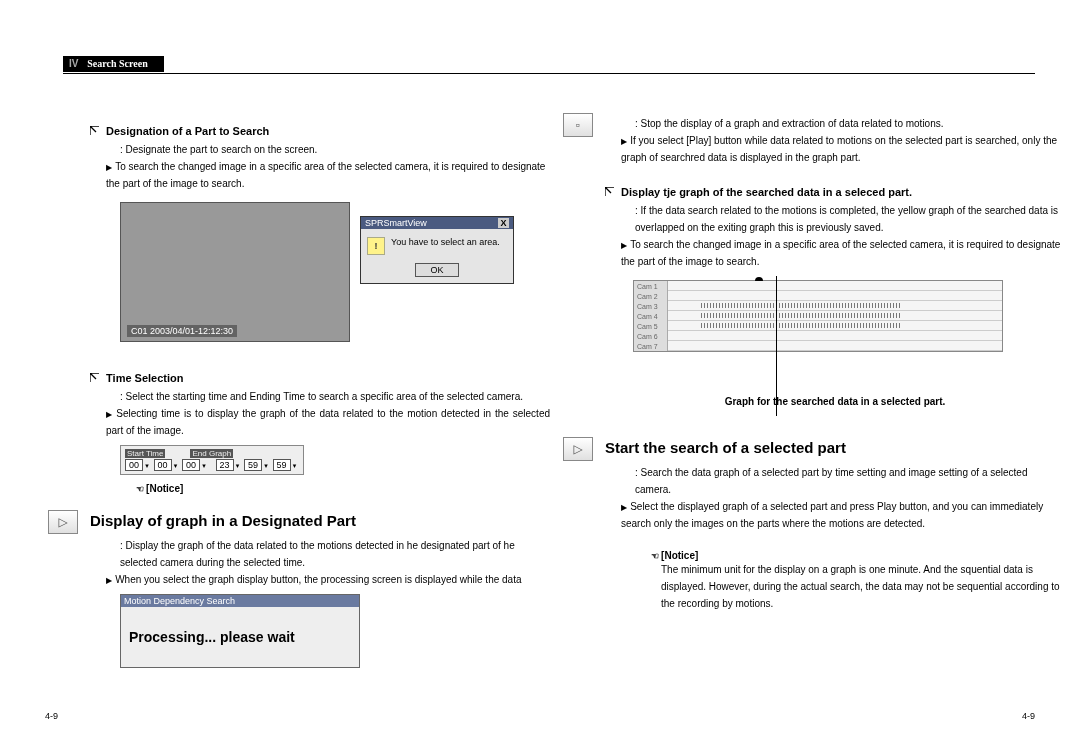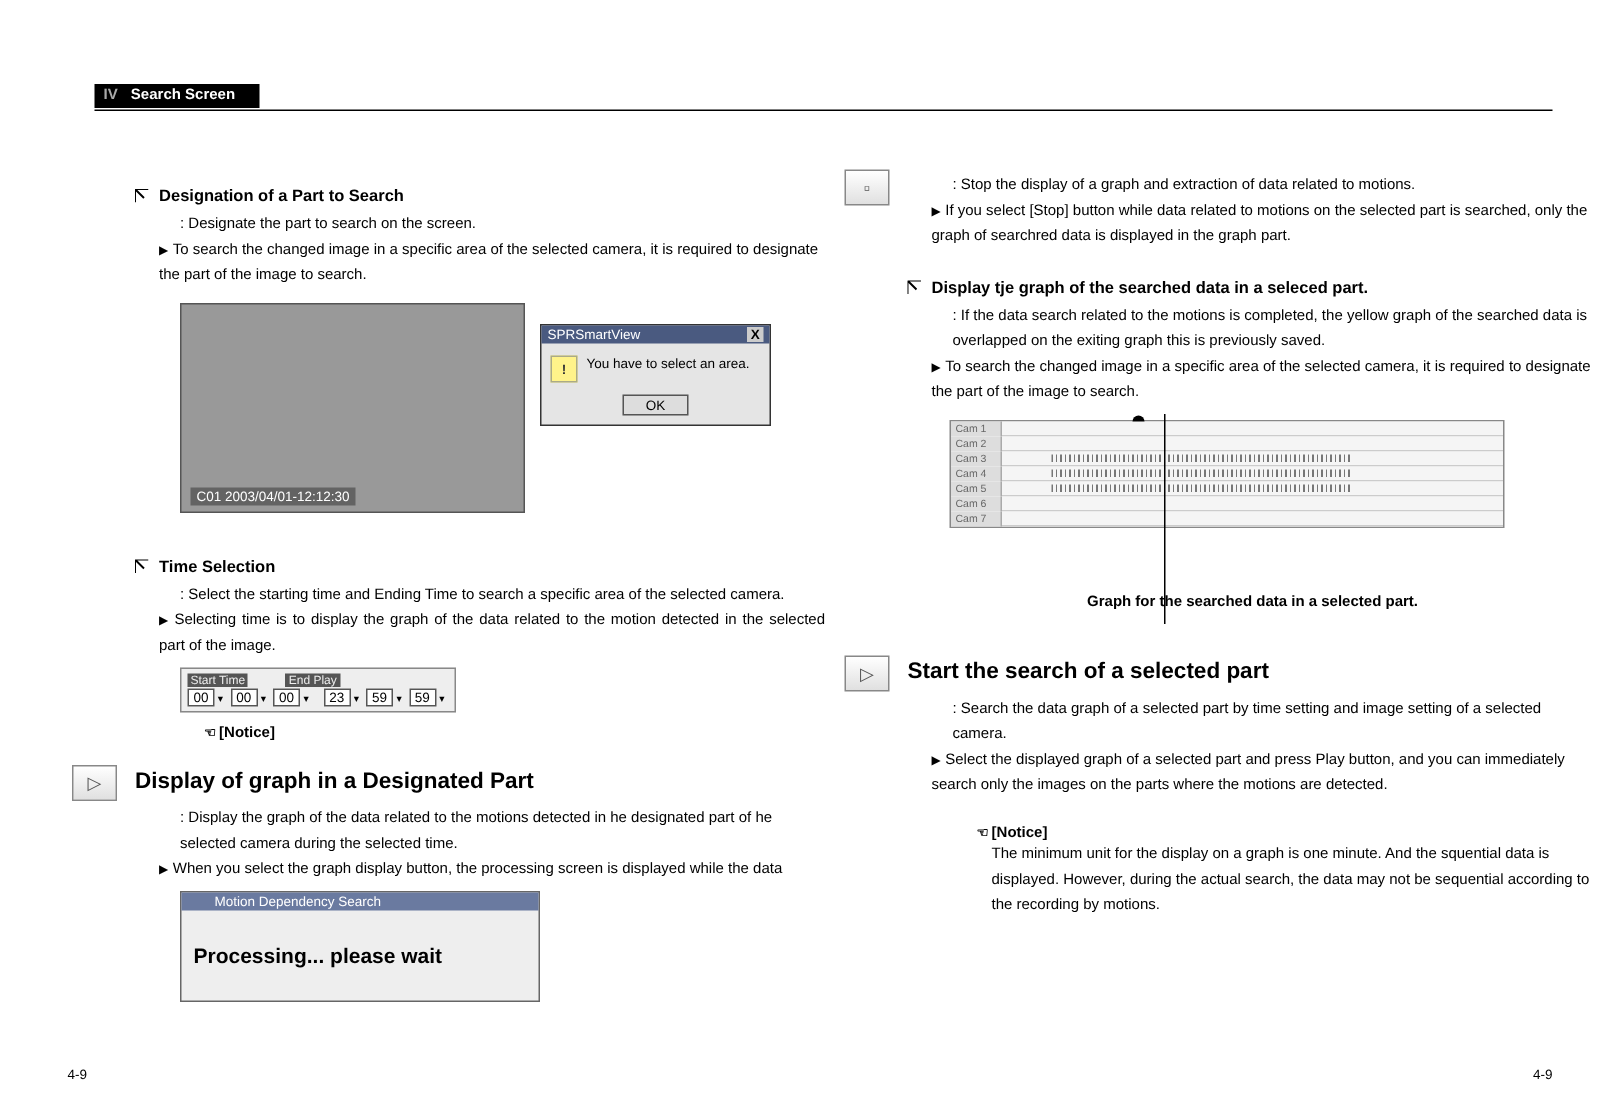--- a/index.html
+++ b/index.html
@@ -4,21 +4,21 @@
 <style>
   * { box-sizing: border-box; }
   html, body { margin: 0; padding: 0; }
   body { width: 1080px; height: 739px; background: #fff; font-family: Arial, Helvetica, sans-serif; color: #000; font-size: 10px; }
 
   .page { position: relative; width: 1080px; height: 739px; padding: 0 35px; }
 
   .top-bar { position: absolute; top: 56px; left: 63px; right: 45px; height: 18px; }
   .black-tab { background: #000; color: #fff; display: inline-block; height: 16px; padding: 2px 16px 0 6px; font-size: 10px; }
   .black-tab .num { color: #aaa; margin-right: 6px; font-weight: bold; }
-  .black-tab .lbl { font-weight: bold; }
+  .black-tab .lbl { font-weight: bold; font-family: Liberation Serif, serif; }
   .divider { position: absolute; top: 73px; left: 63px; right: 45px; height: 1px; background: #000; }
 
   .col { position: absolute; top: 115px; width: 460px; }
   .col-left  { left: 90px; }
   .col-right { left: 605px; }
 
   .corner { display: inline-block; vertical-align: top; margin-right: 4px; margin-top: 1px; }
   .corner svg { display: block; }
 
   .h-sub { font-weight: bold; font-size: 11px; margin: 10px 0 4px; }
@@ -42,21 +42,21 @@
   .dialog .warn { width: 18px; height: 18px; background: #fff38a; border: 1px solid #aa8; display: flex; align-items: center; justify-content: center; font-weight: bold; color: #333; }
   .dialog .ok-wrap { text-align: center; padding-bottom: 6px; }
   .dialog .ok { display: inline-block; border: 1px solid #555; background: #ddd; padding: 1px 14px; font-size: 9px; }
 
   .time-sel { margin: 6px 0 0 30px; border: 1px solid #888; display: inline-block; background: #eee; padding: 2px 4px; font-size: 9px; }
   .time-sel .hdr { background: #555; color: #eee; font-size: 8px; padding: 0 2px; display: inline-block; }
   .time-sel .cell { display: inline-block; border: 1px solid #555; background: #fff; width: 18px; text-align: center; margin: 1px 0; }
   .time-sel .dn { display: inline-block; width: 8px; text-align: center; font-size: 7px; }
 
   .progress-bar { margin: 6px 0 0 30px; border: 1px solid #666; width: 240px; background: #eee; }
-  .progress-bar .title { background: #6a7aa0; color: #fff; font-size: 9px; padding: 1px 22px; }
+  .progress-bar .title { background: #6a7aa0; color: #fff; font-size: 9px; padding: 1px 3px; }
   .progress-bar .body { padding: 22px 8px; font-size: 14px; font-weight: bold; }
 
   .notice-label { font-weight: bold; font-size: 10px; margin-left: 46px; }
   .notice-hand { font-size: 9px; margin-right: 2px; }
   .notice-body { font-size: 10px; line-height: 1.7; margin-left: 56px; }
 
   .graph-box { margin: 10px 0 6px 0px; width: 370px; border: 1px solid #888; }
   .graph-row { display: flex; height: 10px; font-size: 7px; align-items: stretch; }
   .graph-row .lbl { width: 34px; background: #ddd; border-right: 1px solid #aaa; display: flex; align-items: center; padding-left: 3px; color: #666; }
   .graph-row .bar { flex: 1; background: #f5f5f5; border-bottom: 1px solid #ccc; position: relative; }
@@ -128,21 +128,21 @@
     </div>
     <div class="body-text">
       <div class="indent1">: Select the starting time and Ending Time to search a specific area of the selected camera.</div>
       <div class="indent2 justify"><span class="tri">▶</span><span>Selecting time is to display the graph of the data related to the motion detected in the selected part of the image.</span></div>
     </div>
 
     <div class="time-sel">
       <div>
         <span class="hdr">Start Time</span>
         &nbsp;&nbsp;&nbsp;&nbsp;&nbsp;&nbsp;&nbsp;&nbsp;
-        <span class="hdr">End Play</span>
+        <span class="hdr">End Graph</span>
       </div>
       <div>
         <span class="cell">00</span><span class="dn">▾</span>
         <span class="cell">00</span><span class="dn">▾</span>
         <span class="cell">00</span><span class="dn">▾</span>
         &nbsp;
         <span class="cell">23</span><span class="dn">▾</span>
         <span class="cell">59</span><span class="dn">▾</span>
         <span class="cell">59</span><span class="dn">▾</span>
       </div>
@@ -164,21 +164,21 @@
       <div class="title">Motion Dependency Search</div>
       <div class="body">Processing... please wait</div>
     </div>
   </div>
 
   <div class="col col-right">
 
     <div class="icon-box" style="left:-42px; margin-top:-2px">▫</div>
     <div class="body-text">
       <div class="indent1">: Stop the display of a graph and extraction of data related to motions.</div>
-      <div class="indent2"><span class="tri">▶</span><span>If you select [Stop] button while data related to motions on the selected part is searched, only the graph of searchred data is displayed in the graph part.</span></div>
+      <div class="indent2"><span class="tri">▶</span><span>If you select [Play] button while data related to motions on the selected part is searched, only the graph of searchred data is displayed in the graph part.</span></div>
     </div>
 
     <div style="height:10px"></div>
 
     <div class="h-sub">
       <span class="corner"><svg width="9" height="9">
             <path d="M0 0 H9 M0 0 V9 M0 0 L6 6" stroke="#000" fill="none" stroke-width="1.3"></path>
           </svg></span>
       <span>Display tje graph of the searched data in a seleced part.</span>
     </div>

